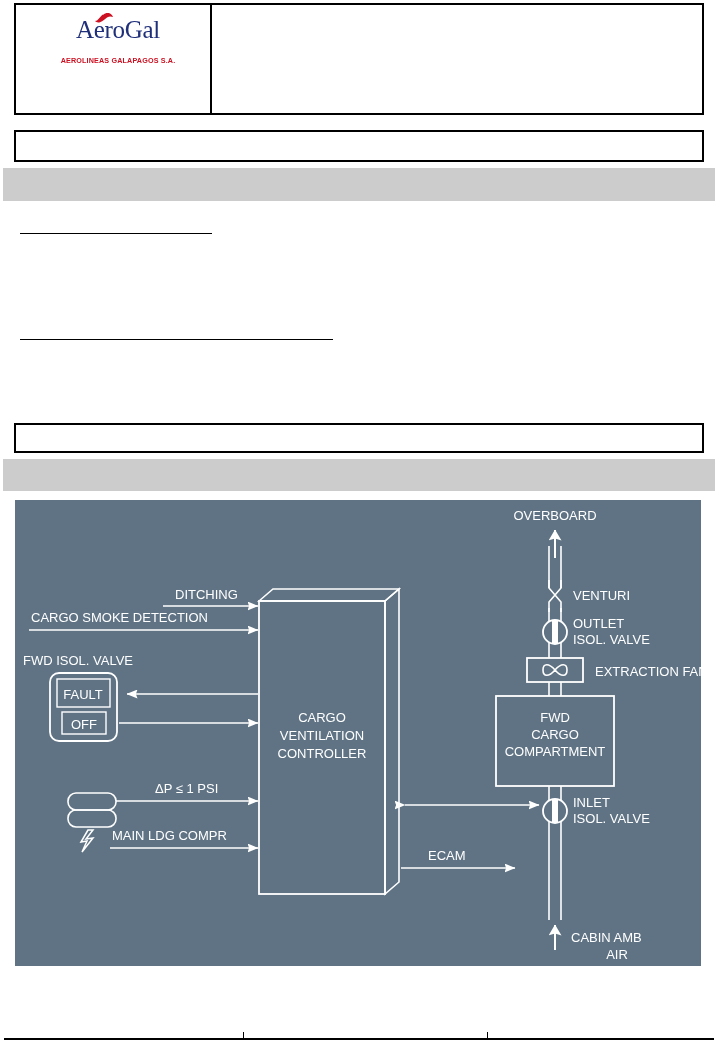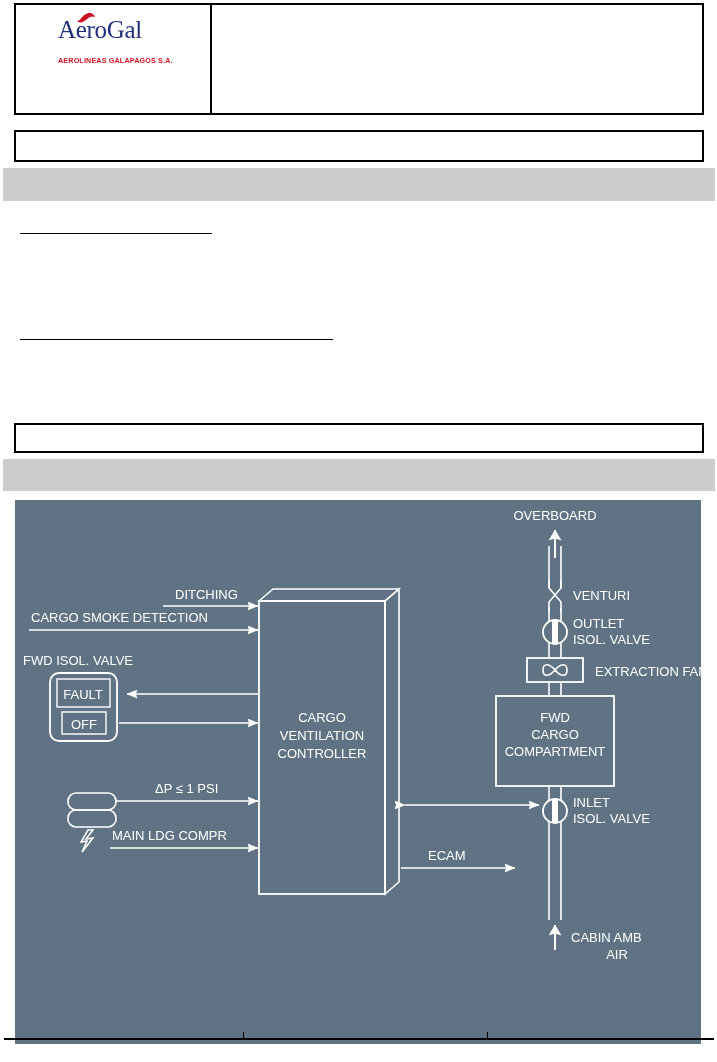--- a/index.html
+++ b/index.html
@@ -36,21 +36,21 @@
     flex: 1;
     position: relative;
   }
 
   
   .logo-wrap {
     position: absolute;
     left: 42px;
     top: 12px;
     width: 120px;
-    text-align: left;
+    text-align: center;
     line-height: 1;
   }
   .logo-main {
     font-family: "Liberation Serif", serif;
     font-size: 25px;
     color: #1f2f7a;
     letter-spacing: -0.3px;
     position: relative;
     display: inline-block;
     white-space: nowrap;
@@ -110,21 +110,21 @@
     height: 7px;
     border-left: 1px solid #000;
   }
 
   
   .diagram {
     position: absolute;
     left: 15px;
     top: 500px;
     width: 686px;
-    height: 544px;
+    height: 466px;
     background: #5f7384;
   }
   .diagram svg {
     display: block;
     width: 686px;
     height: 466px;
   }
   .dlabel {
     font-family: "Liberation Sans", sans-serif;
     font-size: 13px;

